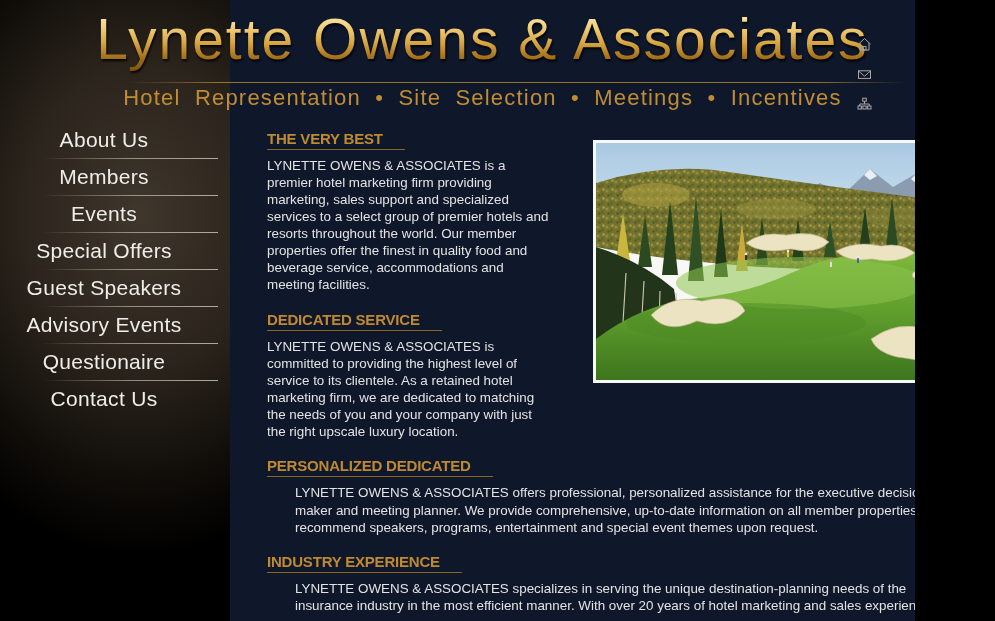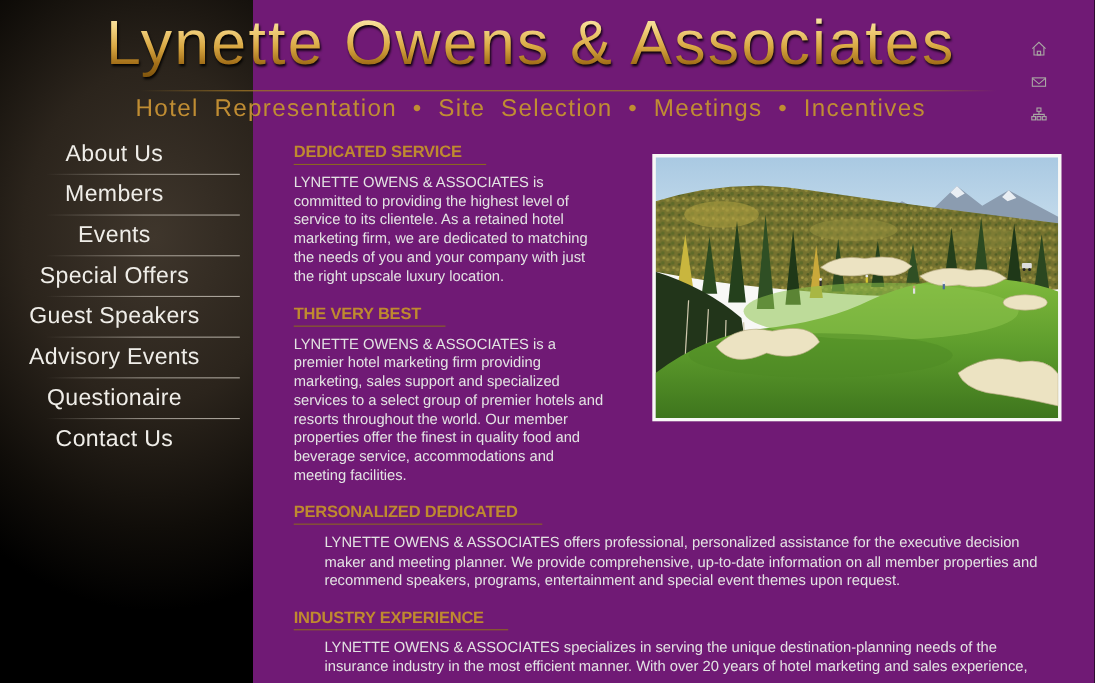--- a/index.html
+++ b/index.html
@@ -1,16 +1,16 @@
 <!DOCTYPE html>
 <html><head>
 <meta charset="utf-8">
 <style>
   html,body{margin:0;padding:0;background:#000;}
-  #page{position:relative;width:995px;height:621px;background:#701a75;overflow:hidden;
+  #page{position:relative;width:915px;height:621px;background:#0f172a;overflow:hidden;
         font-family:"Liberation Sans",sans-serif;}
 
   
   .side-glow{position:absolute;left:0;top:0;width:230px;height:621px;
     background:radial-gradient(ellipse 265px 340px at 140px 215px,#3f362c 0%,#2b241c 45%,#100d09 78%,#000 100%);}
 
   
   .logo{position:absolute;left:30px;top:8px;width:905px;margin:0;text-align:center;
     font-size:57px;font-weight:400;letter-spacing:2px;line-height:1.1;
     background:linear-gradient(180deg,#fdf3c8 0%,#f3d382 28%,#d8a742 55%,#a5711a 78%,#7c520c 100%);
@@ -96,26 +96,26 @@
     <div class="nav-item">Special Offers</div>
     <div class="nav-item">Guest Speakers</div>
     <div class="nav-item">Advisory Events</div>
     <div class="nav-item">Questionaire</div>
     <div class="nav-item">Contact Us</div>
   </nav>
 
   <main>
     <div class="col-narrow">
       <section>
+        <h2 class="sec-heading">THE VERY BEST</h2><br>
+        <p class="sec-body">LYNETTE OWENS &amp; ASSOCIATES is a premier hotel marketing firm providing marketing, sales support and specialized services to a select group of premier hotels and resorts throughout the world. Our member properties offer the finest in quality food and beverage service, accommodations and meeting facilities.</p>
+      </section>
+      <section>
         <h2 class="sec-heading">DEDICATED SERVICE</h2><br>
         <p class="sec-body">LYNETTE OWENS &amp; ASSOCIATES is committed to providing the highest level of service to its clientele. As a retained hotel marketing firm, we are dedicated to matching the needs of you and your company with just the right upscale luxury location.</p>
-      </section>
-      <section>
-        <h2 class="sec-heading">THE VERY BEST</h2><br>
-        <p class="sec-body">LYNETTE OWENS &amp; ASSOCIATES is a premier hotel marketing firm providing marketing, sales support and specialized services to a select group of premier hotels and resorts throughout the world. Our member properties offer the finest in quality food and beverage service, accommodations and meeting facilities.</p>
       </section>
     </div>
 
     <figure class="photo-frame">
       <svg viewBox="0 0 366 237" preserveAspectRatio="none">
         <defs>
           <linearGradient id="sky" x1="0" y1="0" x2="0" y2="1">
             <stop offset="0" stop-color="#a9c9e2"></stop>
               <stop offset="1" stop-color="#cfe2ef"></stop>
           </linearGradient>

